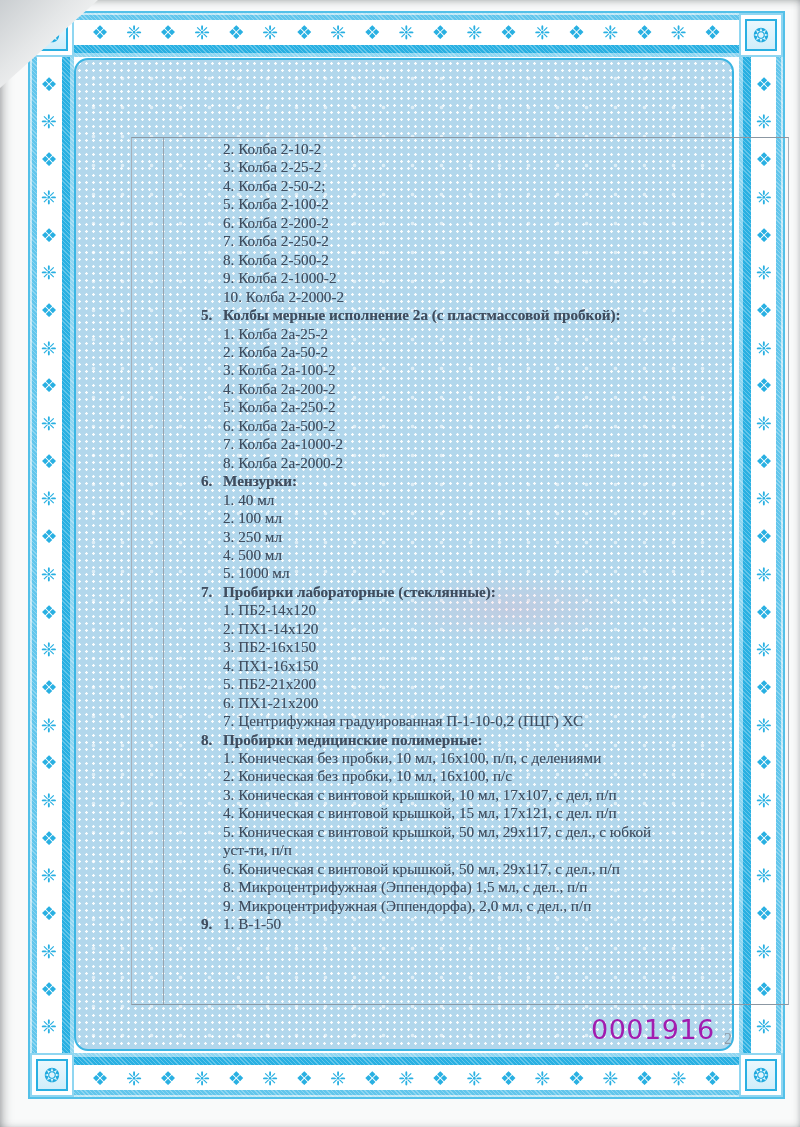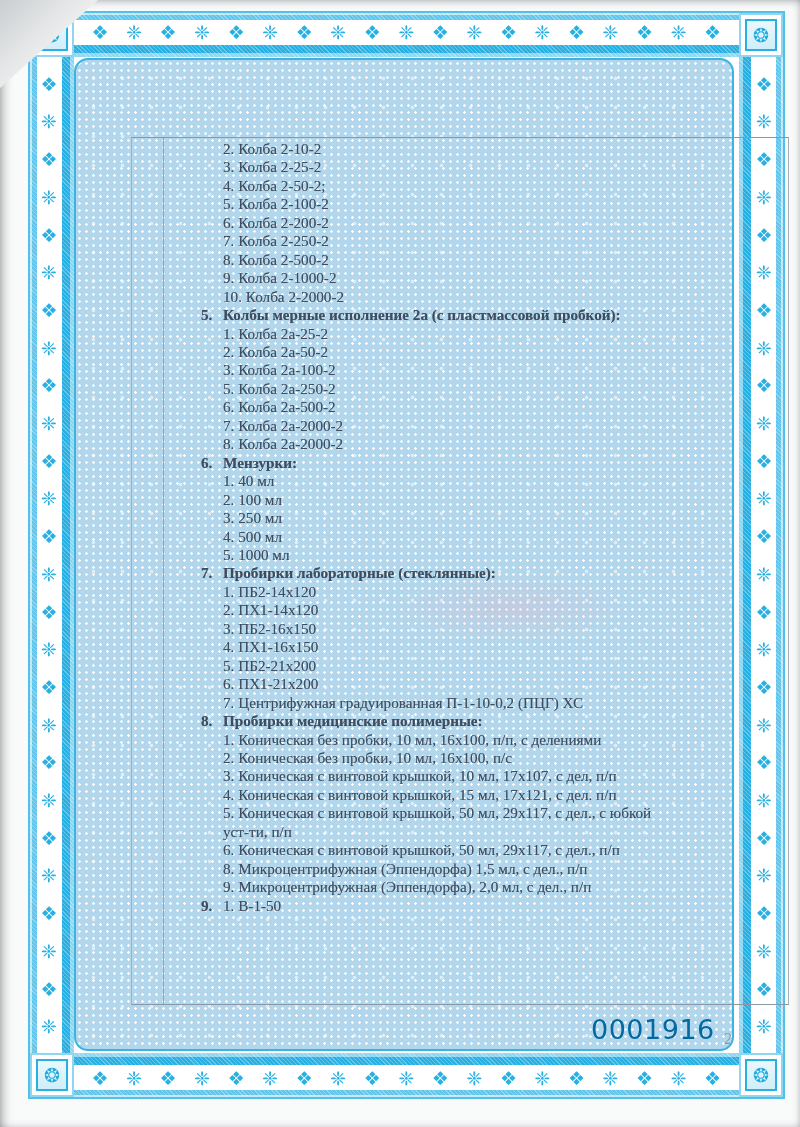--- a/index.html
+++ b/index.html
@@ -46,21 +46,21 @@
     border-top:1px solid #8b97a2;border-bottom:1px solid #8b97a2;
     border-left:1px solid #a7b0b9;border-right:1px solid #a7b0b9;
   }
   .divider{position:absolute;left:31px;top:0;bottom:0;border-left:1px solid #99a4ae;}
   .list{position:absolute;inset:0;padding-top:2px;color:#3f4d5f;
     font-size:15.2px;line-height:18.45px;text-shadow:0 0 .4px rgba(63,77,95,.45);}
   .item{padding-left:91px;white-space:pre-line;max-width:470px;}
   .sec-header{position:relative;padding-left:91px;font-weight:bold;white-space:pre-line;max-width:470px;}
   .sec-num{position:absolute;left:69px;top:0;font-weight:bold;}
   
-  .serial{position:absolute;left:591px;top:1014px;font-family:"DejaVu Sans",sans-serif;font-size:27px;letter-spacing:.5px;color:#0369a1;}
+  .serial{position:absolute;left:591px;top:1014px;font-family:"DejaVu Sans",sans-serif;font-size:27px;letter-spacing:.5px;color:#a21caf;}
   .pagenum{position:absolute;left:724px;top:1030px;font-family:"Liberation Serif",serif;font-size:16px;color:#8d9aa6;}
   
   .fold{position:absolute;left:0;top:0;width:98px;height:88px;
     clip-path:polygon(0 0,100% 0,0 100%);
     background:linear-gradient(135deg,#caced1 0%,#e4e6e7 38%,#f4f5f5 66%,#c4c8ca 97%,#b6babd 100%);z-index:5;}
 </style>
 </head>
 <body>
 
 <div class="page">
@@ -199,23 +199,24 @@
         <div class="item">5. Колба 2-100-2</div>
         <div class="item">6. Колба 2-200-2</div>
         <div class="item">7. Колба 2-250-2</div>
         <div class="item">8. Колба 2-500-2</div>
         <div class="item">9. Колба 2-1000-2</div>
         <div class="item">10. Колба 2-2000-2</div>
         <div class="sec-header"><span class="sec-num">5.</span><span>Колбы мерные исполнение 2а (с пластмассовой пробкой):</span></div>
         <div class="item">1. Колба 2а-25-2</div>
         <div class="item">2. Колба 2а-50-2</div>
         <div class="item">3. Колба 2а-100-2</div>
+        <div class="item">4. Колба 2а-200-2</div>
         <div class="item">5. Колба 2а-250-2</div>
         <div class="item">6. Колба 2а-500-2</div>
-        <div class="item">7. Колба 2а-2000-2</div>
+        <div class="item">7. Колба 2а-1000-2</div>
         <div class="item">8. Колба 2а-2000-2</div>
         <div class="sec-header"><span class="sec-num">6.</span><span>Мензурки:</span></div>
         <div class="item">1. 40 мл</div>
         <div class="item">2. 100 мл</div>
         <div class="item">3. 250 мл</div>
         <div class="item">4. 500 мл</div>
         <div class="item">5. 1000 мл</div>
         <div class="sec-header"><span class="sec-num">7.</span><span>Пробирки лабораторные (стеклянные):</span></div>
         <div class="item">1. ПБ2-14х120</div>
         <div class="item">2. ПХ1-14х120</div>

